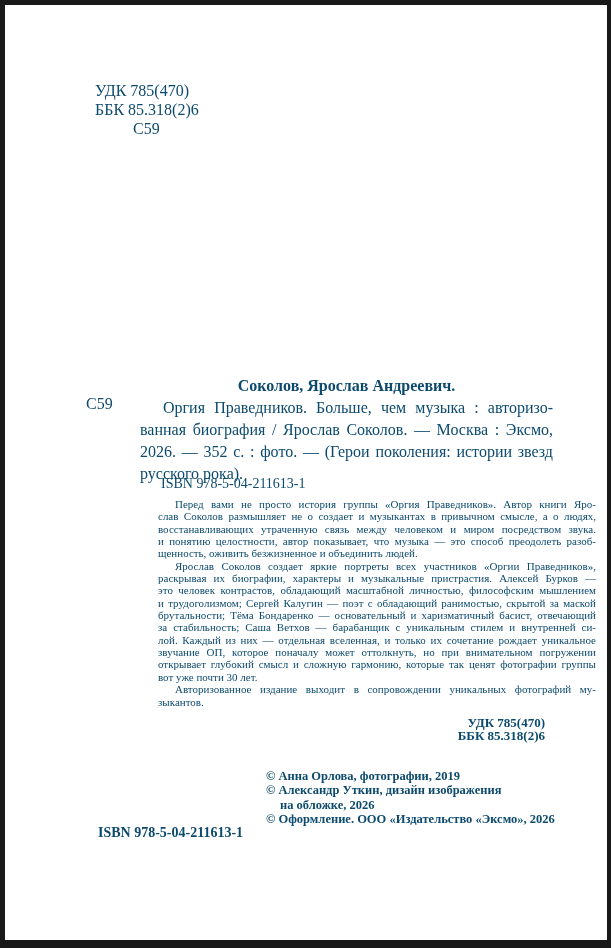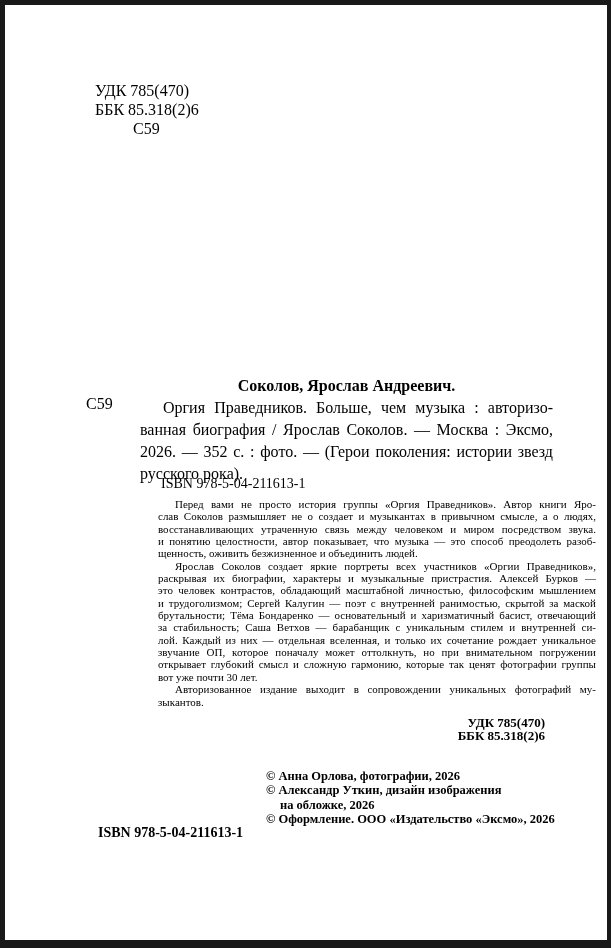--- a/index.html
+++ b/index.html
@@ -17,21 +17,21 @@
     height: 948px;
     background: #191919;
   }
   .page {
     position: absolute;
     top: 5px;
     left: 5px;
     width: 602px;
     height: 935px;
     background: #ffffff;
-    color: #000000;
+    color: #0c4a6e;
   }
   
   .top-index {
     position: absolute;
     left: 90px;
     top: 76px;
     font-size: 16px;
     line-height: 19px;
     white-space: nowrap;
   }
@@ -136,38 +136,38 @@
 
     <div class="annotation">
       <div class="jline ind-an">Перед вами не просто история группы «Оргия Праведников». Автор книги Яро-</div>
       <div class="jline">слав Соколов размышляет не о создает и музыкантах в привычном смысле, а о людях,</div>
       <div class="jline">восстанавливающих утраченную связь между человеком и миром посредством звука.</div>
       <div class="jline">и понятию целостности, автор показывает, что музыка — это способ преодолеть разоб-</div>
       <div class="jline pl">щенность, оживить безжизненное и объединить людей.</div>
       <div class="jline ind-an">Ярослав Соколов создает яркие портреты всех участников «Оргии Праведников»,</div>
       <div class="jline">раскрывая их биографии, характеры и музыкальные пристрастия. Алексей Бурков —</div>
       <div class="jline">это человек контрастов, обладающий масштабной личностью, философским мышлением</div>
-      <div class="jline">и трудоголизмом; Сергей Калугин — поэт с внутренней ранимостью, скрытой за маской</div>
+      <div class="jline">и трудоголизмом; Сергей Калугин — поэт с обладающий ранимостью, скрытой за маской</div>
       <div class="jline">брутальности; Тёма Бондаренко — основательный и харизматичный басист, отвечающий</div>
       <div class="jline">за стабильность; Саша Ветхов — барабанщик с уникальным стилем и внутренней си-</div>
       <div class="jline">лой. Каждый из них — отдельная вселенная, и только их сочетание рождает уникальное</div>
       <div class="jline">звучание ОП, которое поначалу может оттолкнуть, но при внимательном погружении</div>
       <div class="jline">открывает глубокий смысл и сложную гармонию, которые так ценят фотографии группы</div>
       <div class="jline pl">вот уже почти 30 лет.</div>
       <div class="jline ind-an">Авторизованное издание выходит в сопровождении уникальных фотографий му-</div>
       <div class="jline pl">зыкантов.</div>
     </div>
 
     <div class="index-bottom">
       <div>УДК 785(470)</div>
       <div>ББК 85.318(2)6</div>
     </div>
 
     <div class="credits">
-      <div>© Анна Орлова, фотографии, 2026</div>
+      <div>© Анна Орлова, фотографии, 2019</div>
       <div>© Александр Уткин, дизайн изображения</div>
       <div class="cont">на обложке, 2026</div>
       <div>© Оформление. ООО «Издательство «Эксмо», 2026</div>
     </div>
 
     <div class="isbn-bottom">ISBN 978-5-04-211613-1</div>
 
   </div>
 </div>
 

